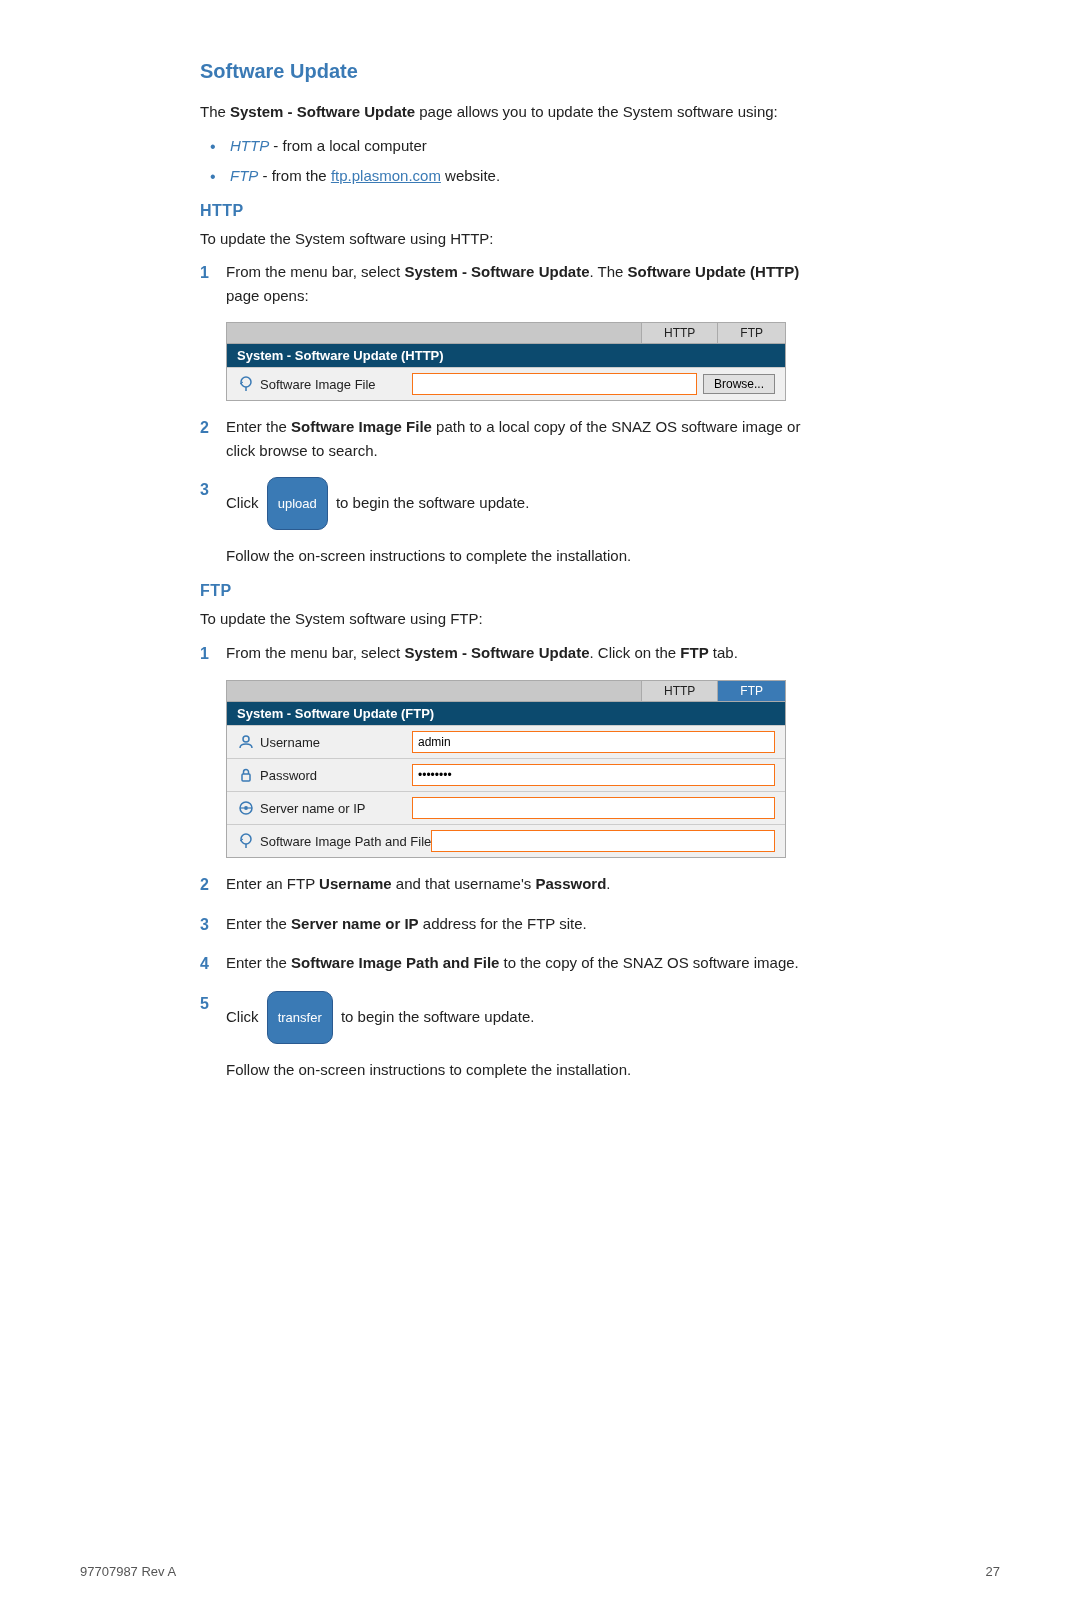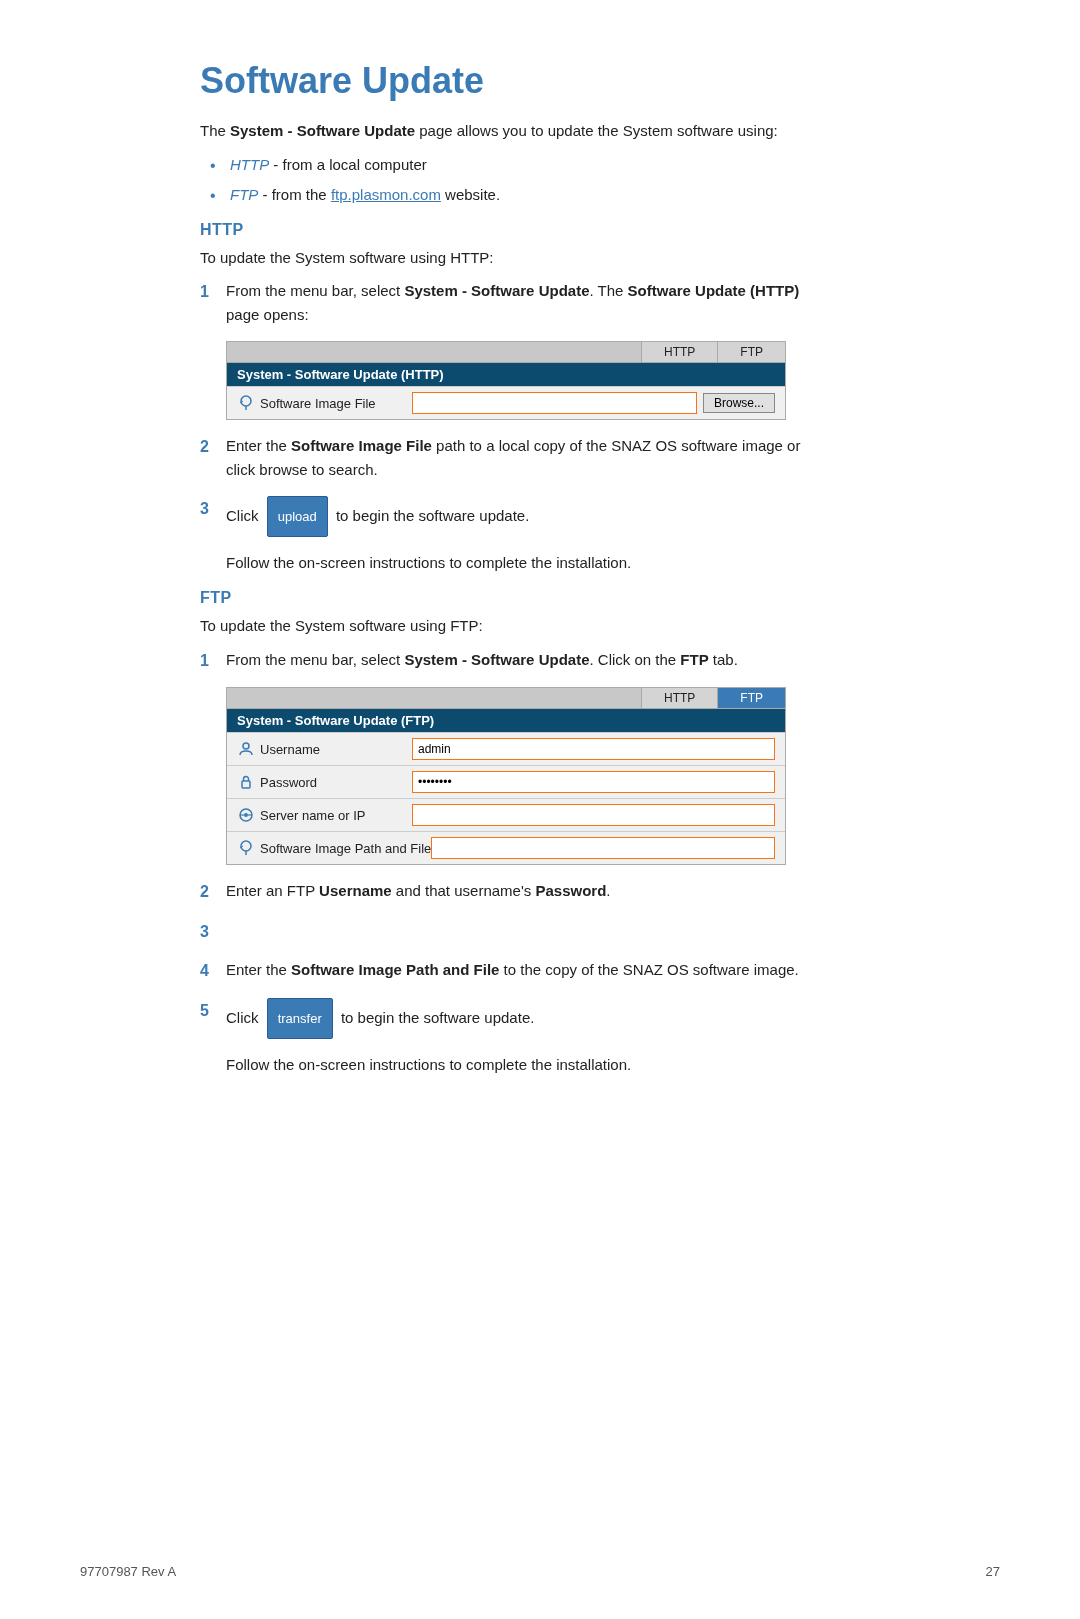--- a/index.html
+++ b/index.html
@@ -11,21 +11,21 @@
       width: 1080px;
       min-height: 1619px;
       position: relative;
     }
     .page {
       padding: 60px 80px 80px 200px;
       max-width: 900px;
     }
     h1.page-title {
       color: #3a7ab5;
-      font-size: 36px;
+      font-size: 20px;
       font-weight: bold;
       margin-bottom: 18px;
     }
     p { margin-bottom: 10px; line-height: 1.5; }
     ul.bullet-list {
       list-style: none;
       margin: 8px 0 12px 10px;
     }
     ul.bullet-list li {
       position: relative;
@@ -139,23 +139,23 @@
       background: #e0e0e0;
       border: 1px solid #888;
       font-size: 12px;
       cursor: pointer;
     }
     .btn-inline {
       display: inline-block;
       background: #3a7ab5;
       color: #fff;
       border: 1px solid #2a5a90;
-      padding: 12px 10px;
+      padding: 18px 10px;
       font-size: 13px;
-      border-radius: 2px;
+      border-radius: 10px;
       cursor: pointer;
       margin: 0 4px;
     }
     .footer {
       position: absolute;
       bottom: 40px;
       left: 80px;
       right: 80px;
       display: flex;
       justify-content: space-between;
@@ -316,20 +316,23 @@
 
   <ol class="steps" style="margin-top:4px;">
     <li>
       <span class="step-num">2</span>
       <span class="step-content">
         Enter an FTP <span class="bold">Username</span> and that username's <span class="bold">Password</span>.
       </span>
     </li>
     <li>
       <span class="step-num">3</span>
+      <span class="step-content">
+        Enter the <span class="bold">Server name or IP</span> address for the FTP site.
+      </span>
     </li>
     <li>
       <span class="step-num">4</span>
       <span class="step-content">
         Enter the <span class="bold">Software Image Path and File</span> to the copy of the SNAZ OS software image.
       </span>
     </li>
     <li>
       <span class="step-num">5</span>
       <span class="step-content">

